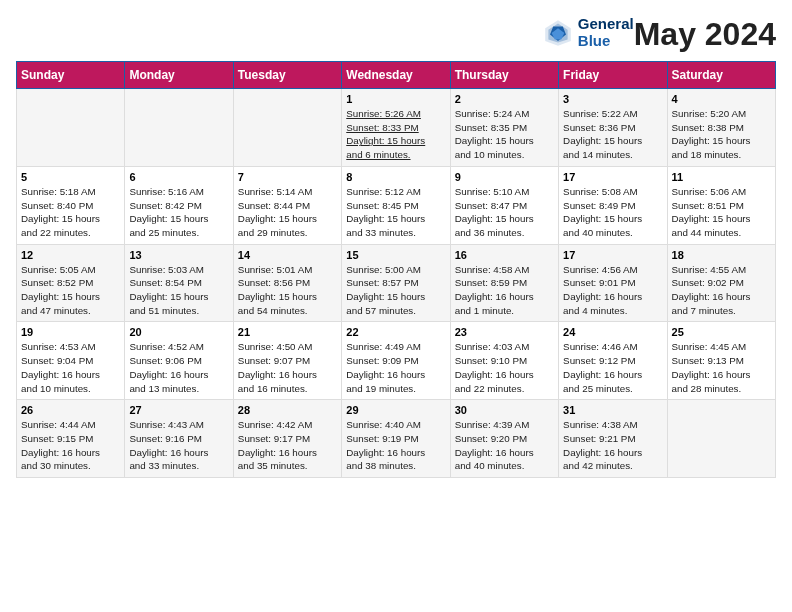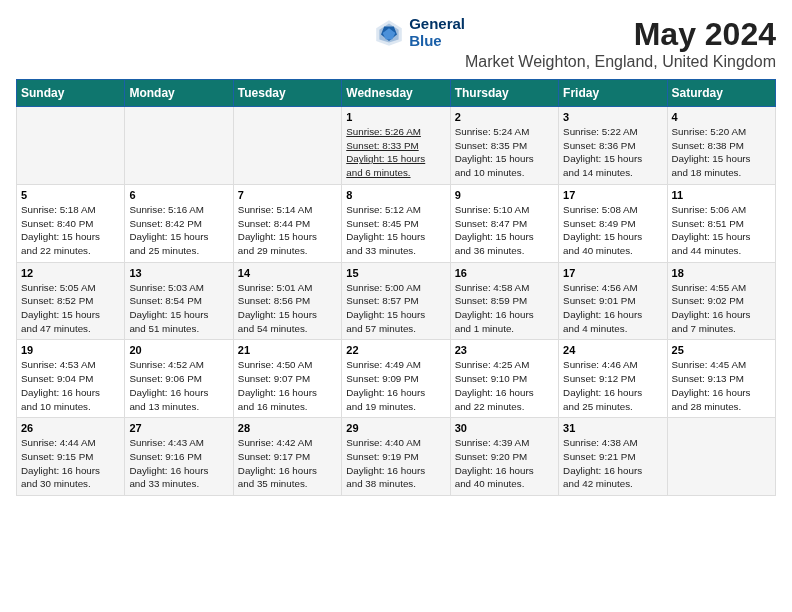--- a/index.html
+++ b/index.html
@@ -37,21 +37,21 @@
       font-size: 16px;
       color: #444;
       font-weight: normal;
     }
     table {
       width: 100%;
       border-collapse: collapse;
       font-size: 10.5px;
     }
     thead tr {
-      background-color: #0f766e;
+      background-color: #be185d;
       color: #fff;
     }
     thead th {
       padding: 6px 4px;
       text-align: left;
       font-size: 12px;
       font-weight: bold;
       border: 1px solid #1a5fa8;
     }
     tbody tr {
@@ -91,21 +91,20 @@
       <polygon points="14,12 26,12 30,22 20,30 10,22" fill="#1a5fa8"></polygon>
       <polygon points="20,14 28,20 24,28 16,28 12,20" fill="#4a90d9"></polygon>
     </svg>
     <div style="display:flex;flex-direction:column;line-height:1.1;">
       <span style="font-size:15px;font-weight:bold;color:#003366;">General</span>
       <span style="font-size:15px;font-weight:bold;color:#1a5fa8;">Blue</span>
     </div>
   </div>
   <div class="title-block">
     <div class="main-title">May 2024</div>
-    <div class="subtitle">Market Weighton, England, United Kingdom</div>
   </div>
 </div>
 
 <table>
   <thead>
     <tr>
     <th>Sunday</th>
         <th>Monday</th>
         <th>Tuesday</th>
         <th>Wednesday</th>
@@ -274,21 +273,21 @@
         </td>
         <td>
           <div class="day-num">22</div>
           <div class="day-info" style="white-space: pre-line;">Sunrise: 4:49 AM
 Sunset: 9:09 PM
 Daylight: 16 hours
 and 19 minutes.</div>
         </td>
         <td>
           <div class="day-num">23</div>
-          <div class="day-info" style="white-space: pre-line;">Sunrise: 4:25 AM
+          <div class="day-info" style="white-space: pre-line;">Sunrise: 4:03 AM
 Sunset: 9:10 PM
 Daylight: 16 hours
 and 22 minutes.</div>
         </td>
         <td>
           <div class="day-num">24</div>
           <div class="day-info" style="white-space: pre-line;">Sunrise: 4:46 AM
 Sunset: 9:12 PM
 Daylight: 16 hours
 and 25 minutes.</div>

